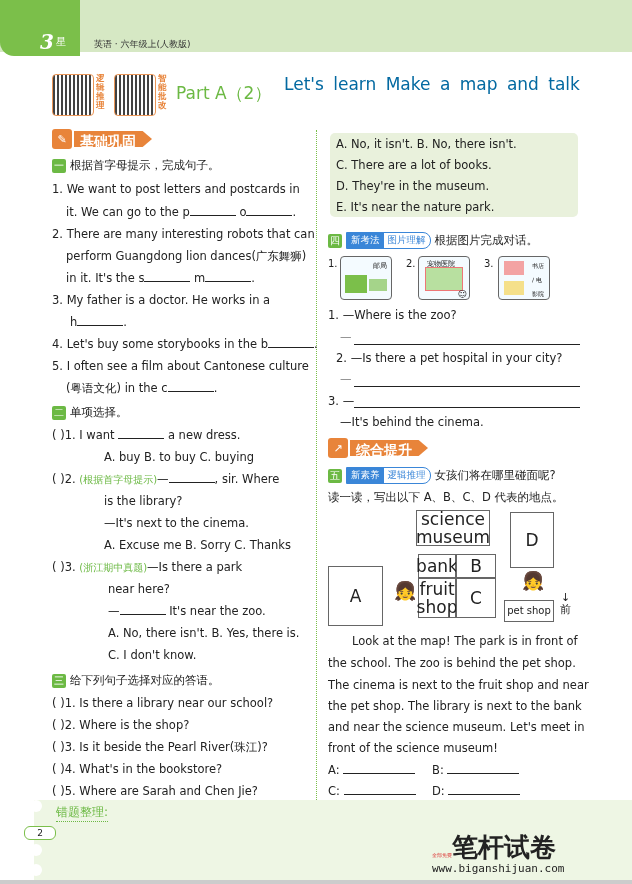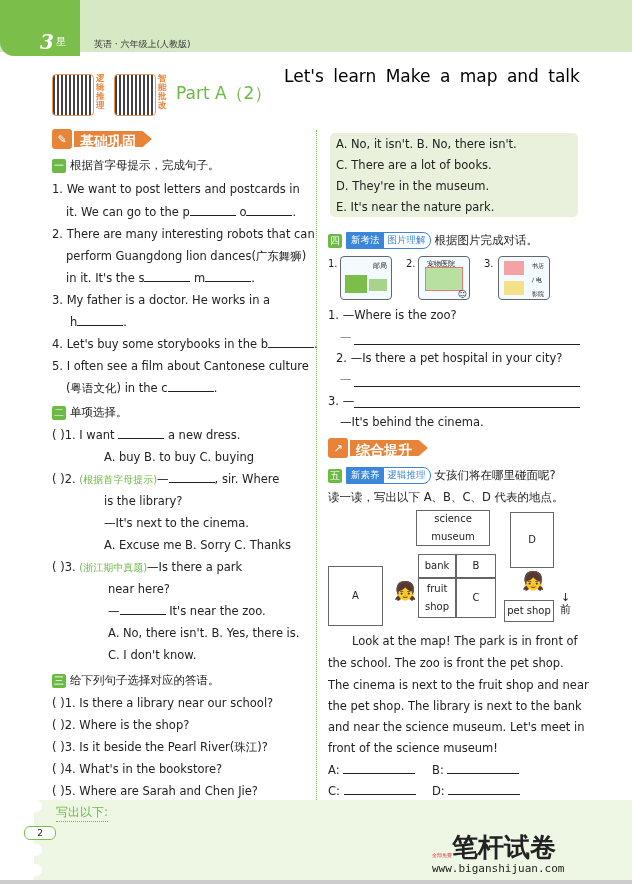--- a/index.html
+++ b/index.html
@@ -6,37 +6,37 @@
 body{width:632px;height:884px;background:#fff;font-family:"DejaVu Sans","Liberation Sans",sans-serif;color:#222;position:relative;overflow:hidden;font-size:11.5px}
 .topbar{position:absolute;left:0;top:0;width:632px;height:52px;background:#d6e8c4}
 .star-tab{position:absolute;left:0;top:0;width:80px;height:56px;background:#7bbf4a;border-radius:0 0 0 14px}
 .star-tab .num{position:absolute;left:40px;top:30px;color:#fff;font-style:italic;font-weight:bold;font-size:20px;font-family:"DejaVu Serif",serif}
 .star-tab .star{position:absolute;left:56px;top:35px;color:#fff;font-size:10px}
 .subject{position:absolute;left:94px;top:38px;font-size:9px;color:#333}
 .qr{position:absolute;top:74px;width:42px;height:42px;border:1.5px solid #e8843a;border-radius:4px;background:
 repeating-linear-gradient(90deg,#222 0 2px,#fff 2px 4px),#fff;opacity:.85}
 .qr-label{position:absolute;top:74px;width:10px;font-size:8.5px;line-height:9px;color:#e8843a;font-weight:bold}
 .title-part{position:absolute;left:176px;top:82px;font-size:17px;color:#6cb944}
-.title-rest{position:absolute;left:284px;top:66px;font-size:17px;color:#000000;word-spacing:4px}
+.title-rest{position:absolute;left:284px;top:74px;font-size:17px;color:#0369a1;word-spacing:4px}
 .divider{position:absolute;left:316px;top:130px;width:0;height:680px;border-left:1.5px dotted #7bbf4a}
 .sec-banner{position:absolute;height:22px;display:flex;align-items:center}
 .sec-banner .ic{width:20px;height:20px;background:#e8843a;border-radius:3px;display:flex;align-items:center;justify-content:center;color:#fff;font-size:11px;margin-right:2px}
 .sec-banner .txt{height:16px;background:#e8843a;color:#fff;font-weight:bold;font-size:14px;padding:0 16px 0 6px;line-height:20px;clip-path:polygon(0 0,88% 0,100% 50%,88% 100%,0 100%)}
 .badge{display:inline-block;width:14px;height:14px;background:#6cb944;color:#fff;border-radius:2px;font-size:10px;text-align:center;line-height:14px;margin-right:4px;vertical-align:middle}
 .line{position:absolute;font-size:11.5px;white-space:nowrap}
 .blank{display:inline-block;border-bottom:1px solid #222;vertical-align:baseline}
 .green{color:#6cb944;font-size:10px}
 .ansbox{position:absolute;left:330px;top:133px;width:248px;height:84px;background:#e9f1dc;border-radius:5px}
 .tag{display:inline-block;border:1px solid #3a86d8;border-radius:0 8px 8px 0;font-size:9.5px;vertical-align:middle;margin-right:4px}
 .tag .a{background:#3a86d8;color:#fff;padding:1px 4px;display:inline-block}
 .tag .b{color:#3a86d8;padding:1px 4px;display:inline-block}
 .pic{position:absolute;top:256px;width:52px;height:44px;border:1px solid #666;border-radius:4px;background:#f4fbff}
 .wline{position:absolute;height:0;border-bottom:1px solid #222}
 .map{position:absolute;left:328px;top:510px;width:250px;height:115px}
-.mb{position:absolute;border:1px solid #666;background:#fff;font-size:10px;display:flex;align-items:center;justify-content:center;text-align:center;line-height:18px}
+.mb{position:absolute;border:1px solid #666;background:#fff;font-size:17px;display:flex;align-items:center;justify-content:center;text-align:center;line-height:18px}
 .bottom{position:absolute;left:34px;top:800px;width:598px;height:84px;background:#eef6e4}
 .cut{position:absolute;left:30px;width:12px;height:12px;background:#fff;border-radius:50%}
 .pagenum{position:absolute;left:24px;top:826px;width:32px;height:14px;border:1.5px solid #7bbf4a;border-radius:6px;background:#fff;font-size:9px;text-align:center;line-height:12px}
 .errbook{position:absolute;left:56px;top:804px;font-size:12px;color:#6cb944;border-bottom:1px dotted #6cb944}
 .wm1{position:absolute;left:452px;top:830px;font-size:26px;font-weight:bold;color:#222}
 .wm2{position:absolute;left:432px;top:862px;font-size:11px;font-family:"DejaVu Sans Mono",monospace;color:#222}
 .wm3{position:absolute;left:432px;top:852px;font-size:5px;color:#d33}
 .bottombar{position:absolute;left:0;top:880px;width:632px;height:4px;background:#ccc}
 </style>
 </head>
@@ -147,32 +147,32 @@
   <div class="mb" style="left:128px;top:44px;width:40px;height:24px">B</div>
   <div class="mb" style="left:90px;top:68px;width:38px;height:40px;padding:0 4px">fruit shop</div>
   <div class="mb" style="left:128px;top:68px;width:40px;height:40px">C</div>
   <div class="mb" style="left:176px;top:90px;width:50px;height:22px;font-size:10px">pet shop</div>
   <div style="position:absolute;left:66px;top:70px;font-size:18px">👧</div>
   <div style="position:absolute;left:194px;top:60px;font-size:18px">👧</div>
   <div style="position:absolute;left:232px;top:82px;font-size:11px;line-height:12px;text-align:center">↓<br><span>前</span></div>
 </div>
 
 <div class="line" style="left:352px;top:634px">Look at the map! The park is in front of</div>
-<div class="line" style="left:328px;top:656px">the school. The zoo is front the pet shop.</div>
+<div class="line" style="left:328px;top:656px">the school. The zoo is behind the pet shop.</div>
 <div class="line" style="left:328px;top:678px">The cinema is next to the fruit shop and near</div>
 <div class="line" style="left:328px;top:699px">the pet shop. The library is next to the bank</div>
 <div class="line" style="left:328px;top:720px">and near the science museum. Let's meet in</div>
 <div class="line" style="left:328px;top:741px">front of the science museum!</div>
 <div class="line" style="left:328px;top:763px"><span>A:</span> <span class="blank" style="width:72px"></span></div>
 <div class="line" style="left:432px;top:763px"><span>B:</span> <span class="blank" style="width:72px"></span></div>
 <div class="line" style="left:328px;top:784px"><span>C:</span> <span class="blank" style="width:72px"></span></div>
 <div class="line" style="left:432px;top:784px"><span>D:</span> <span class="blank" style="width:72px"></span></div>
 
 <div class="bottom"></div>
 <div class="cut" style="top:800px"></div>
 <div class="cut" style="top:844px"></div>
 <div class="cut" style="top:864px"></div>
-<div class="errbook">写出以下:</div>
+<div class="errbook">错题整理:</div>
 <div class="pagenum">2</div>
 <div class="wm3">全部免费</div>
 <div class="wm1">笔杆试卷</div>
 <div class="wm2">www.biganshijuan.com</div>
 <div class="bottombar"></div>
 
 </body></html>

